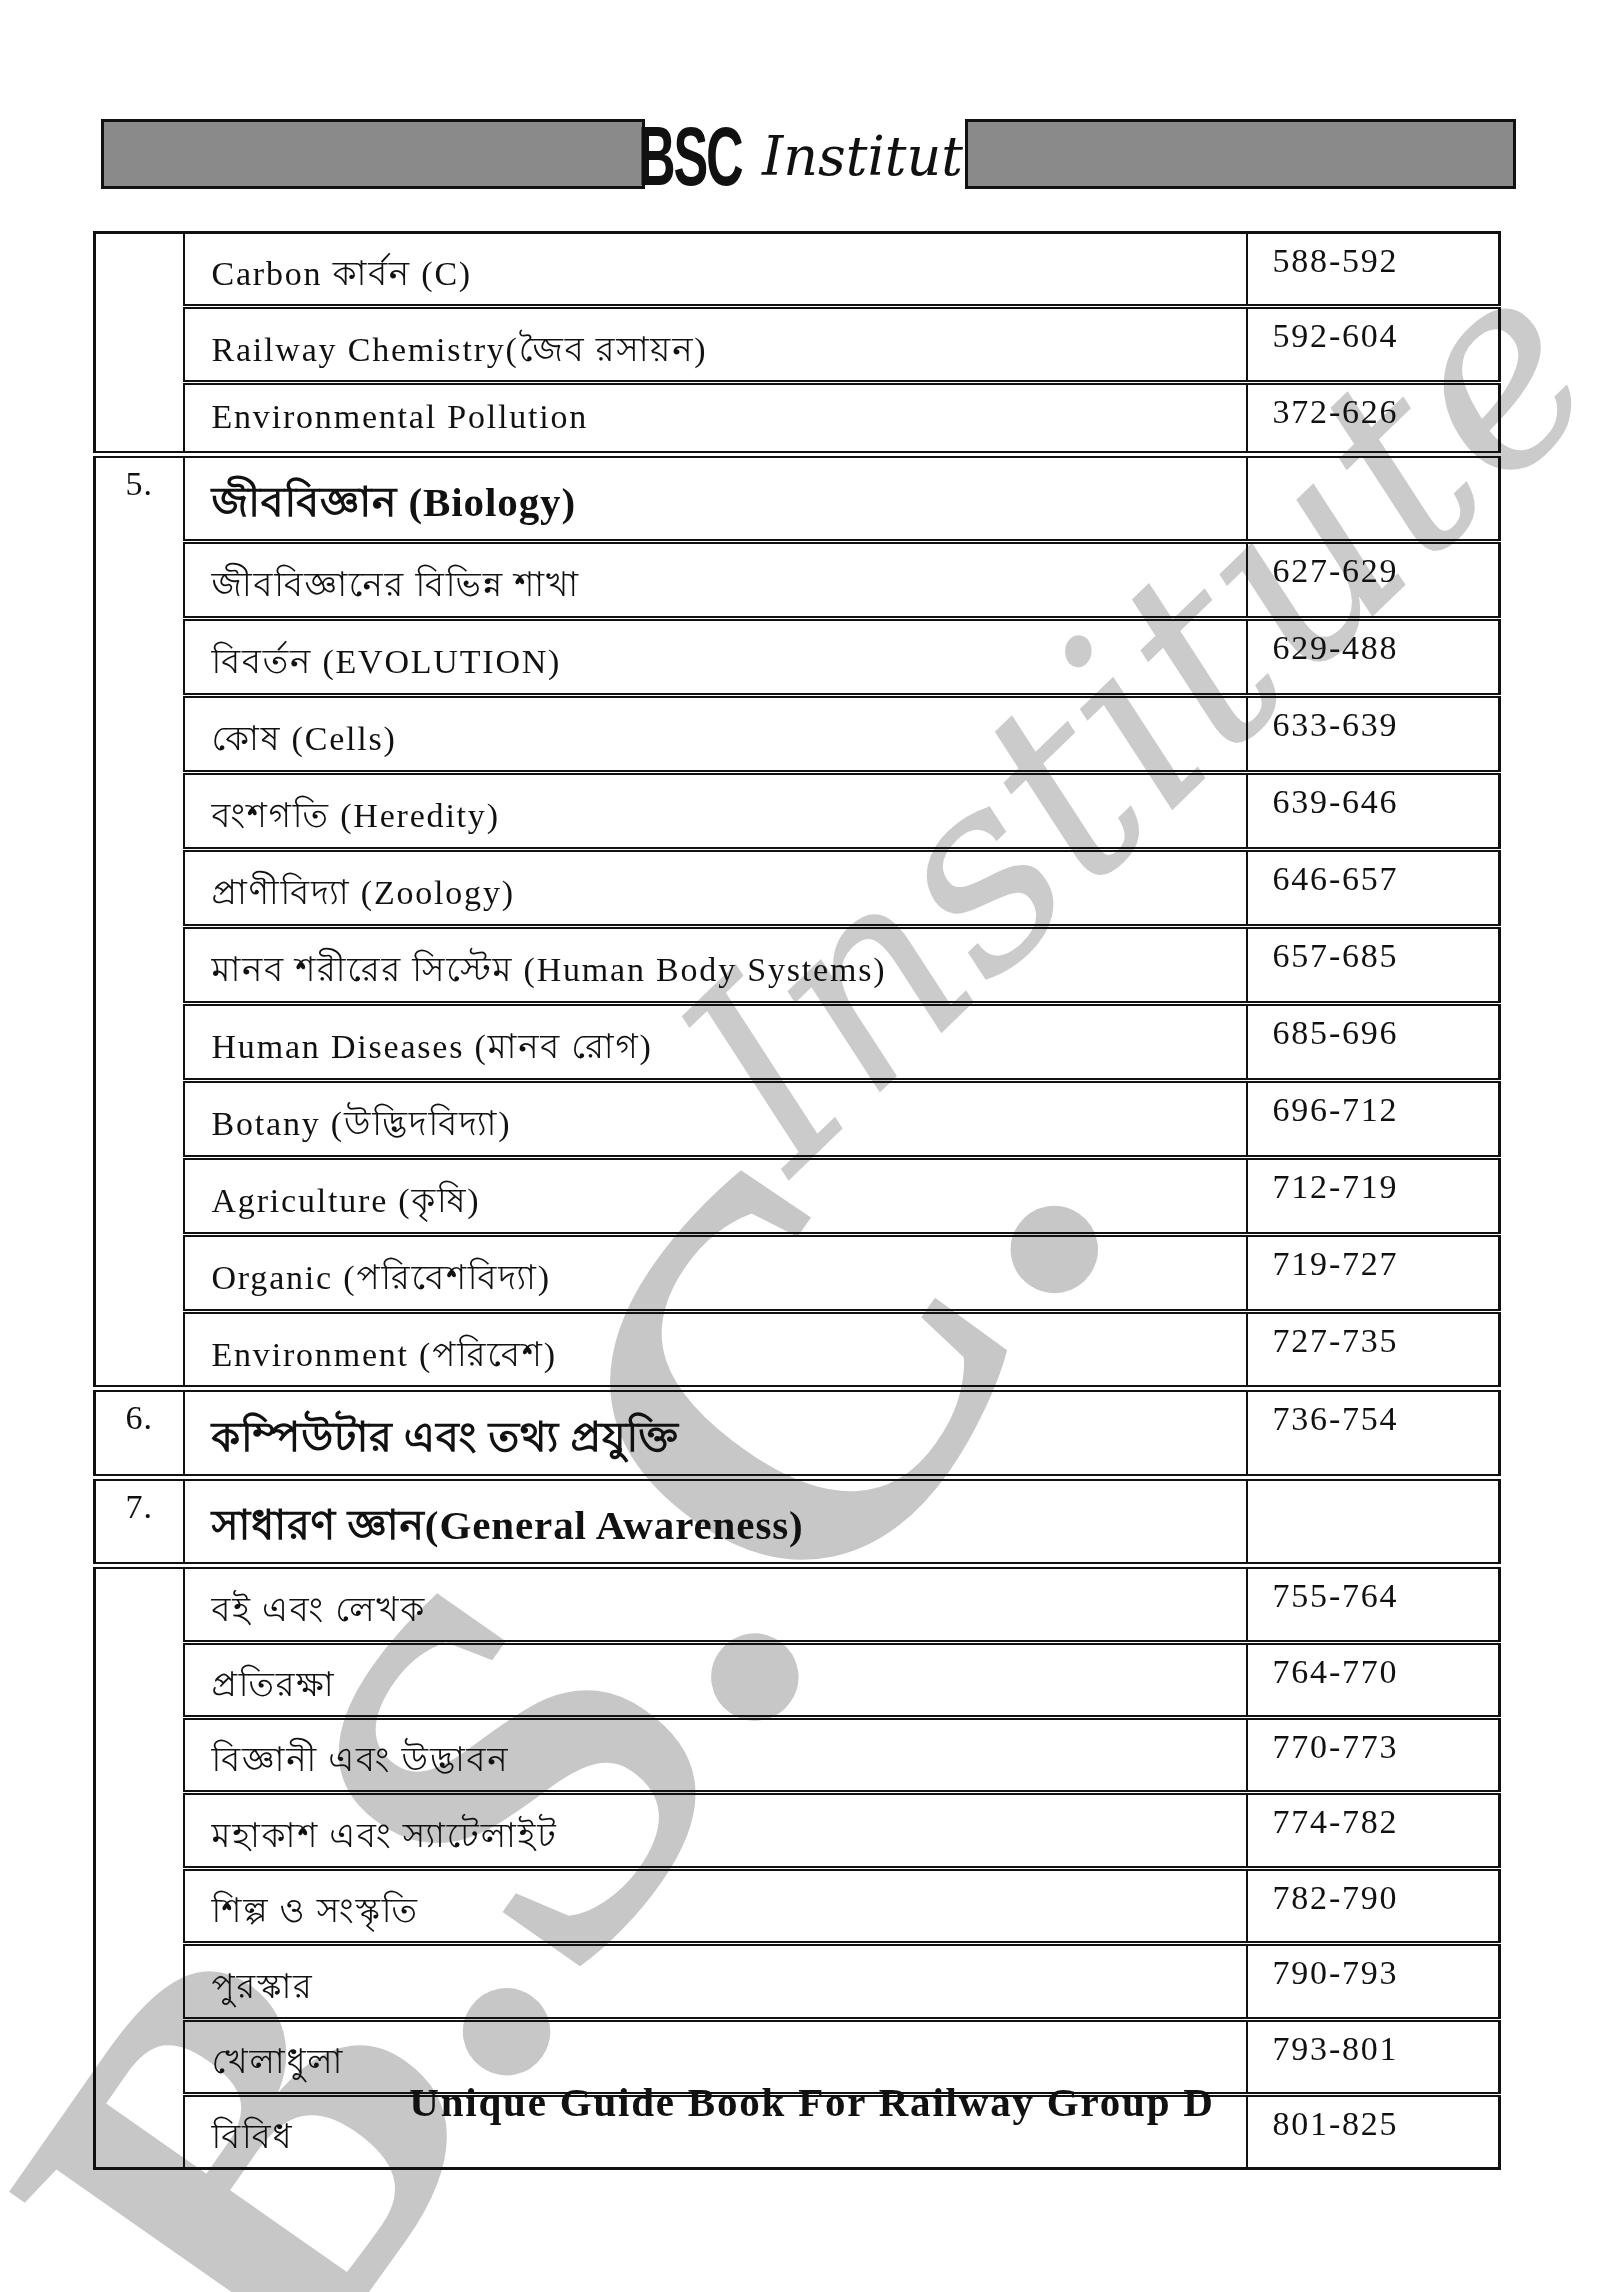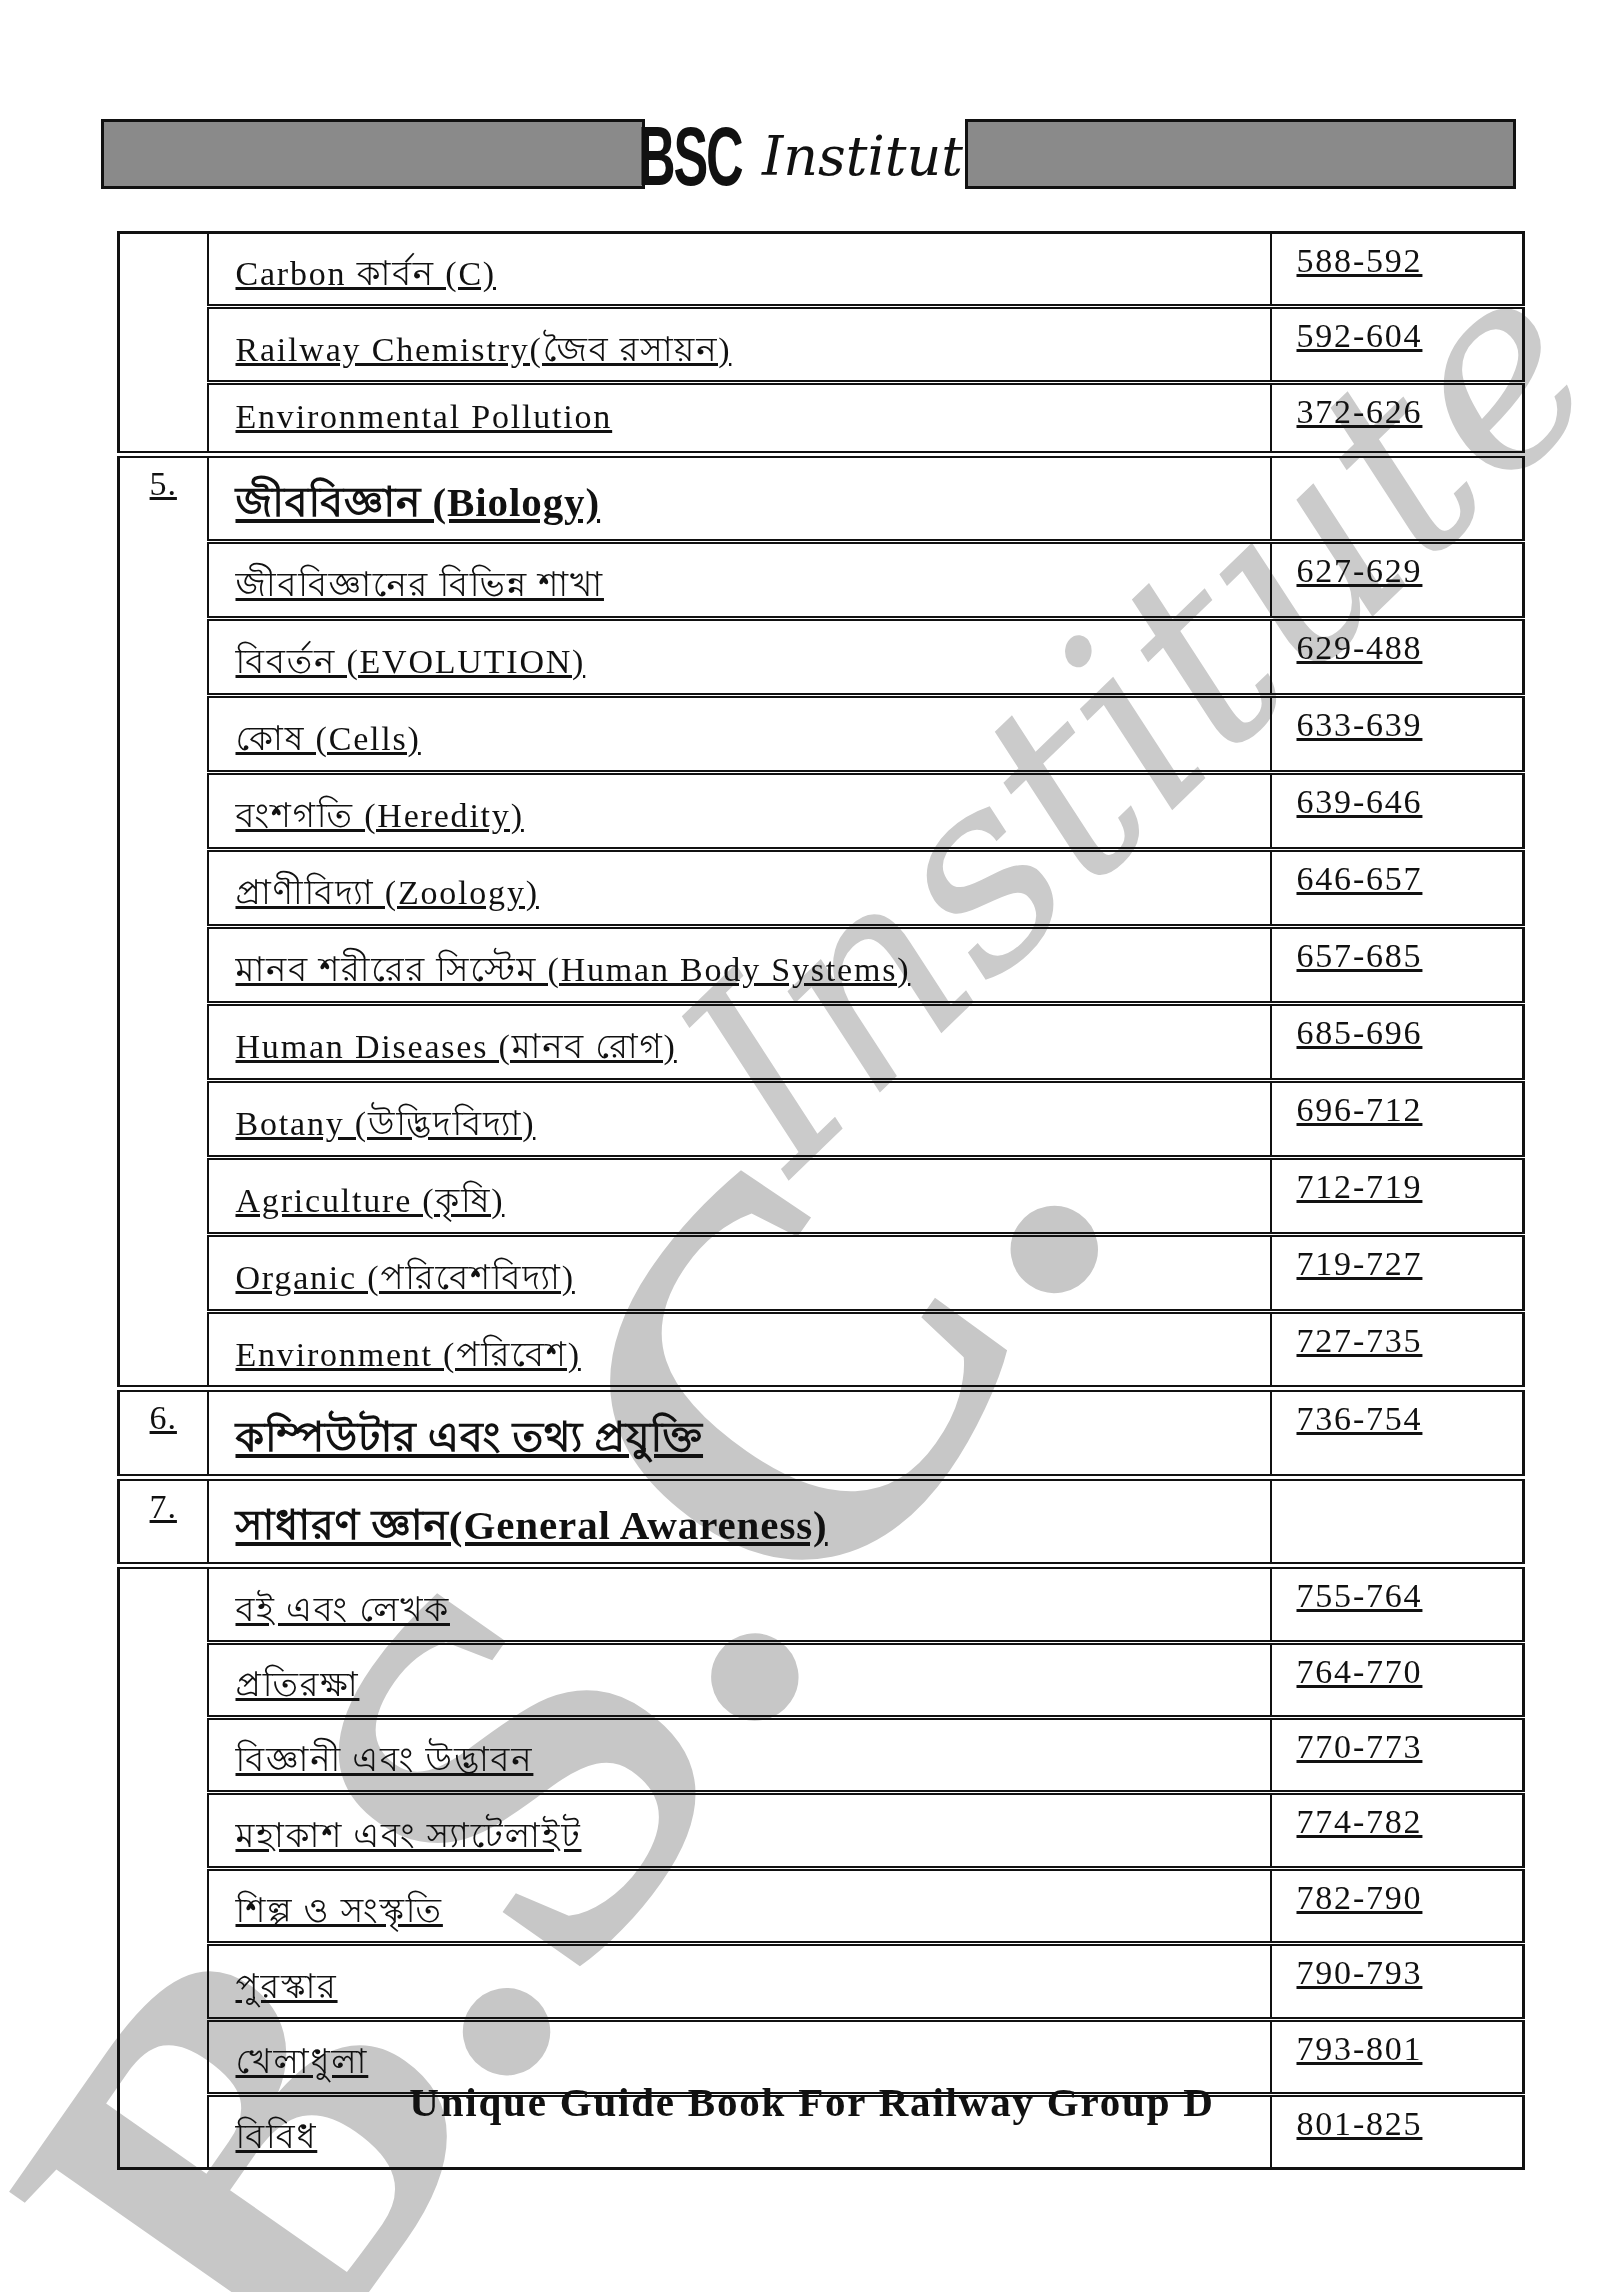--- a/index.html
+++ b/index.html
@@ -59,27 +59,26 @@
   }
   .logo-inst{
     position:absolute;left:124px;top:14.3px;
     font-family:"DejaVu Serif","Liberation Serif",serif;
     font-style:italic;
     font-size:54px;line-height:59px;
   }
   
   table.toc{
     position:absolute;z-index:1;
-    left:117px;top:231px;
+    left:93px;top:231px;
     width:1404px;
     border-collapse:collapse;
     table-layout:fixed;
     border:3.6px solid #111;
     background:transparent;
-    text-decoration:underline;
   }
   table.toc td{
     border:2.7px solid #111;
     vertical-align:top;
     overflow:hidden;
     background:transparent;
   }
   tr.minor > td{border-top:5.4px double #111;}
   tr.sec   > td{border-top:7.2px double #111;}
   tr.r80{height:72px;}

